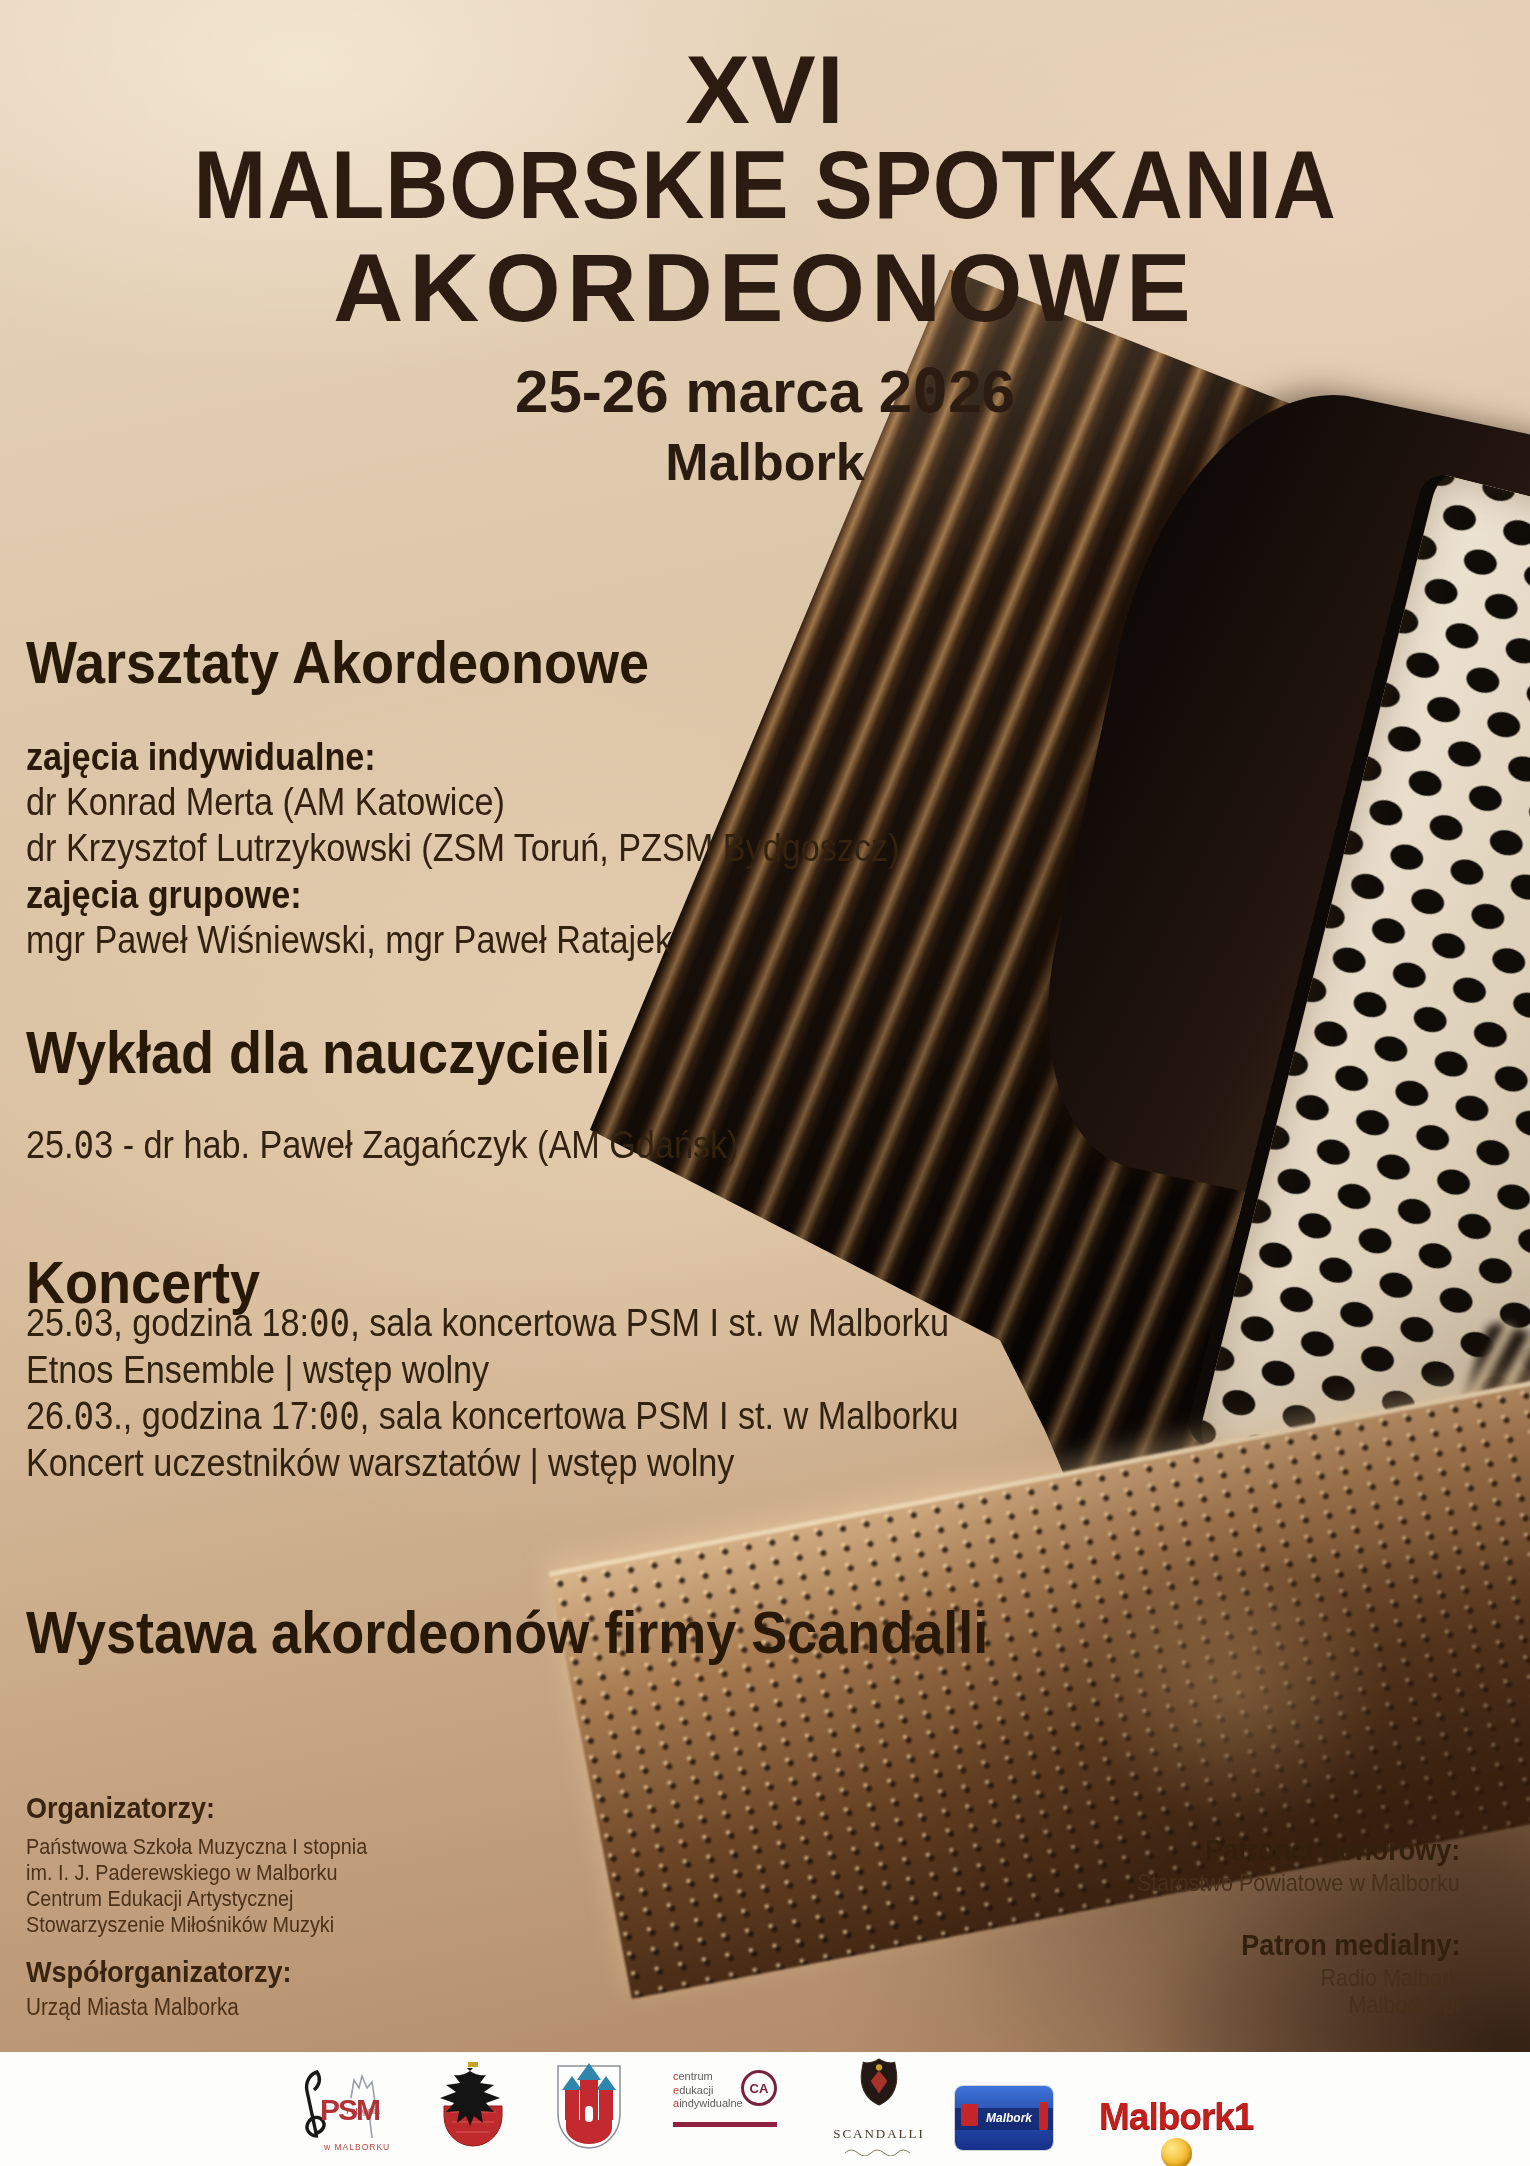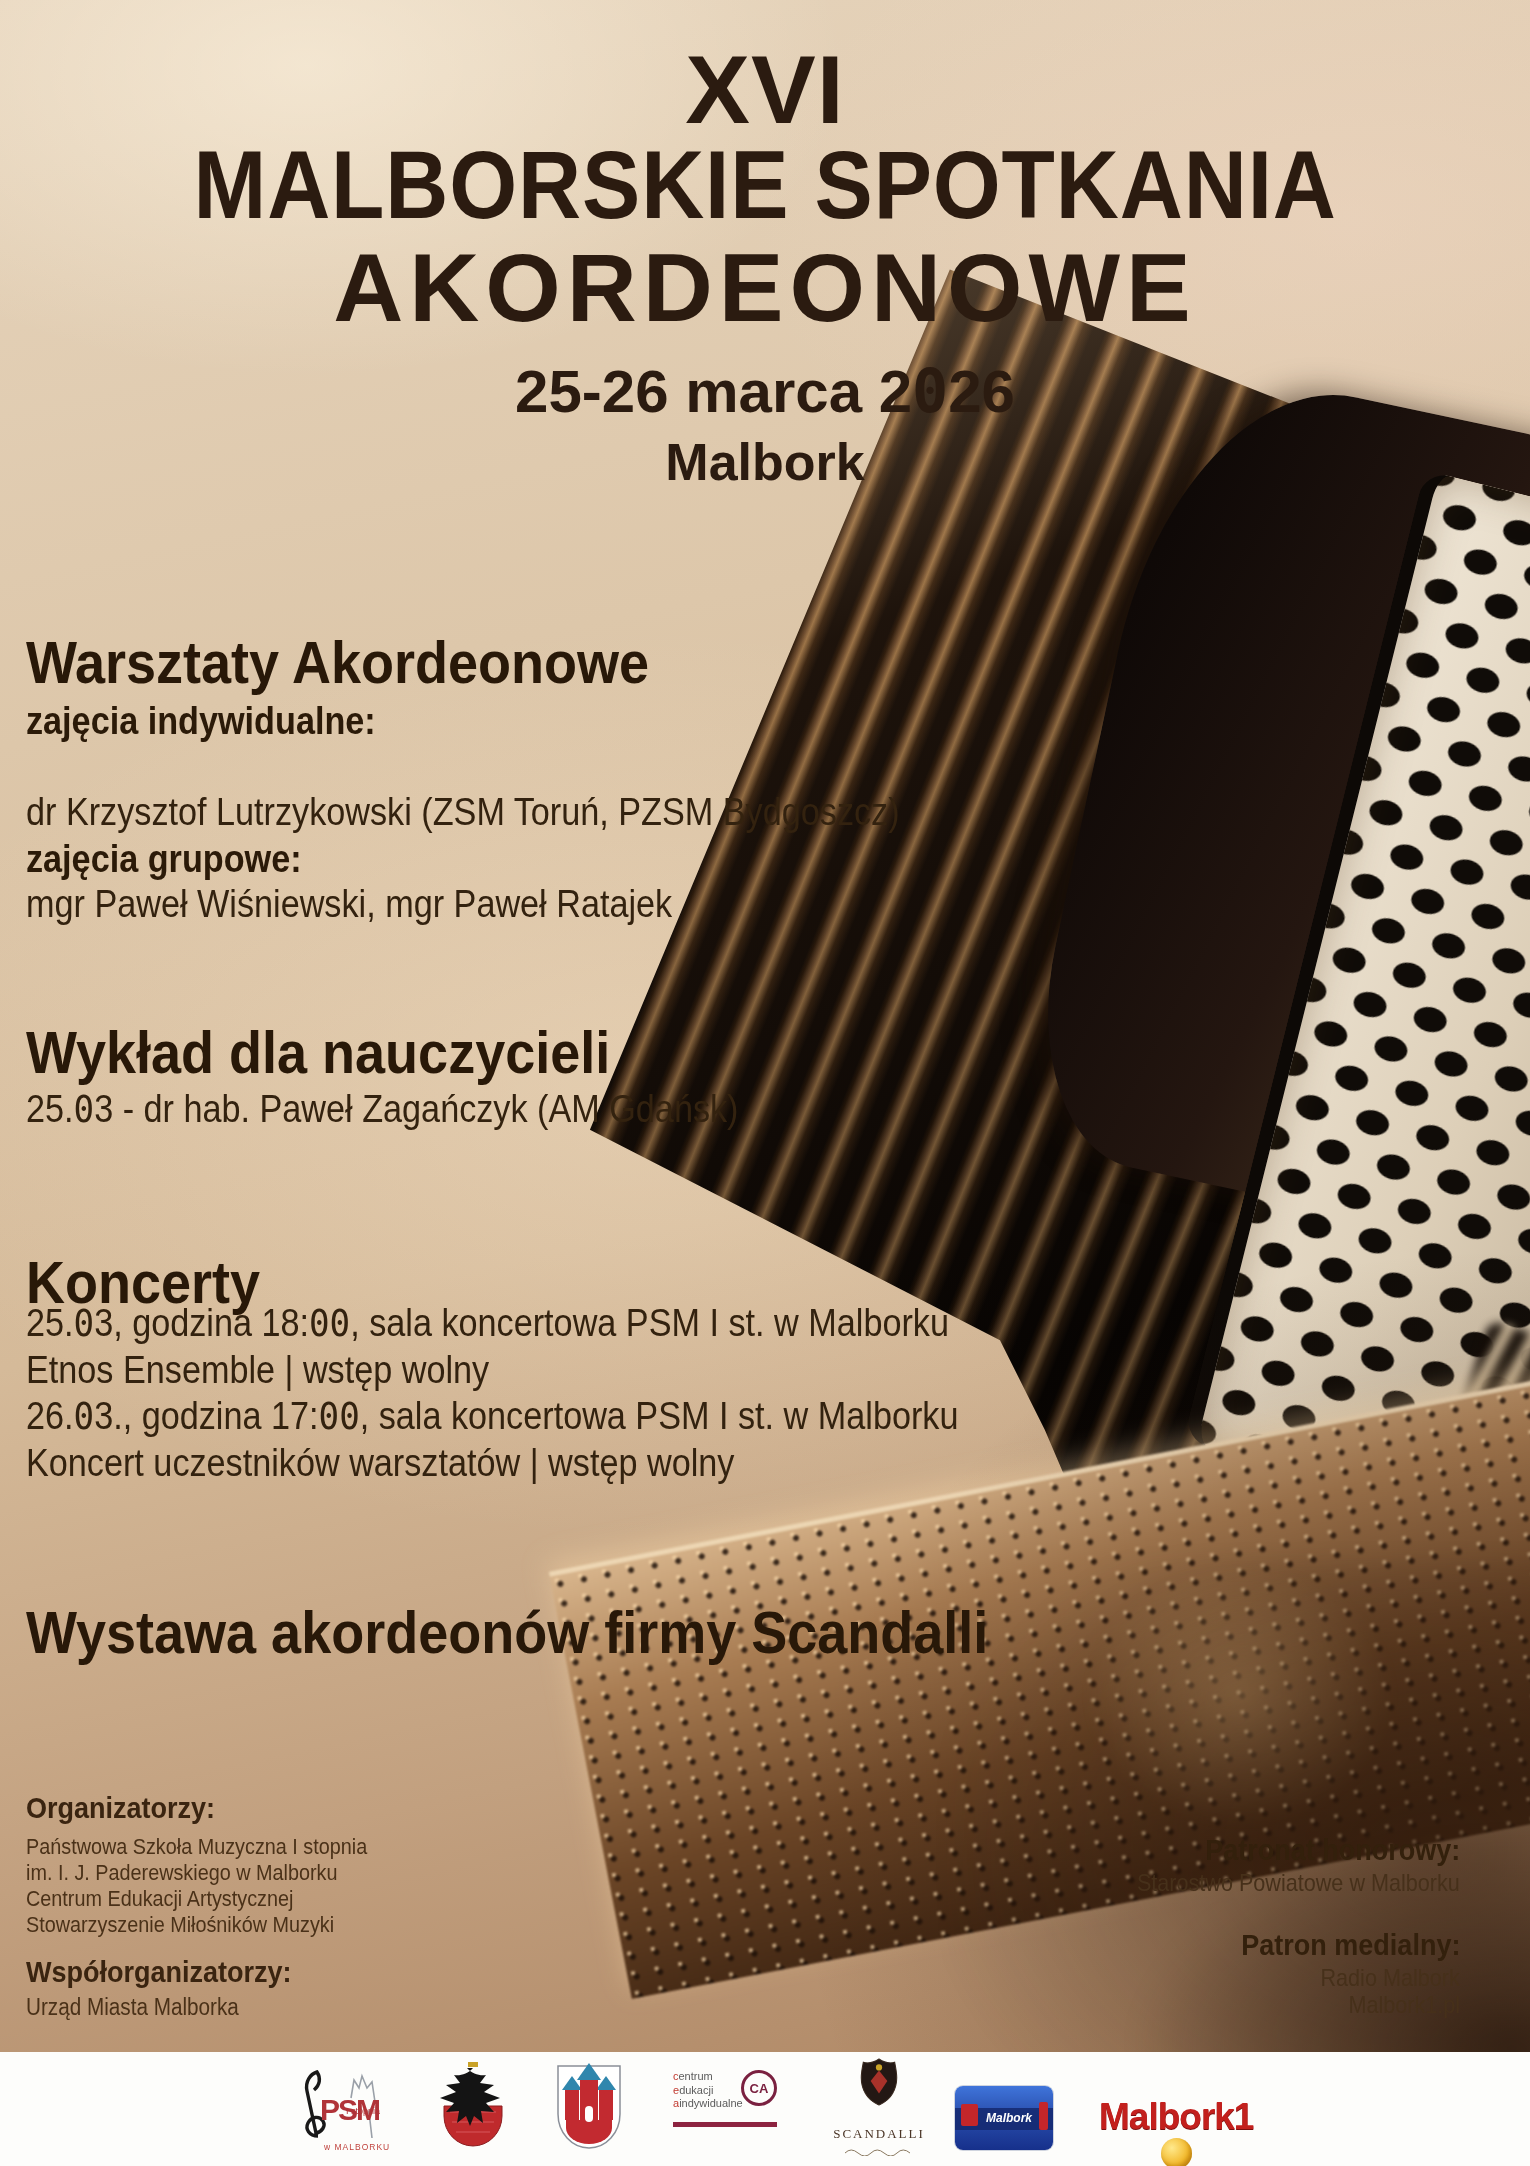--- a/index.html
+++ b/index.html
@@ -63,21 +63,21 @@
   .t-line1{top:133px;}
   .t-line1 .tl{transform:scaleX(.9);}
   .t-line2{top:236px;}
   .t-line2 .tl{letter-spacing:6px;}
   .t-date{top:356px;font-weight:bold;font-size:60px;line-height:70px;}
   .t-city{top:430px;font-weight:bold;font-size:52px;line-height:64px;}
 
   .cx{display:inline-block;transform:scaleX(.9);transform-origin:0 50%;}
   .cxr{display:inline-block;transform:scaleX(.9);transform-origin:100% 50%;}
   .h1{left:26px;font-size:60px;line-height:70px;font-weight:bold;color:#281808;}
-  .body-line{left:26px;font-size:38px;line-height:46px;font-weight:normal;color:#33220f;}
+  .body-line{left:26px;font-size:38px;line-height:46px;font-weight:normal;color:#33220f;margin-top:36px;}
   .body-bold{font-weight:bold;color:#2b1a08;}
   .w-label1{top:698px;} .w-line1{top:743px;} .w-line2{top:789px;}
   .w-label2{top:836px;} .w-line3{top:881px;}
   .h-warsztaty{top:628px;} .h-wyklad{top:1018px;} .l-wyklad{top:1086px;}
   .h-koncerty{top:1248px;}
   .koncerty-lines{top:1300px;left:26px;font-size:38px;line-height:46.5px;color:#33220f;}
   .h-wystawa{top:1598px;}
 
   .org-h{left:26px;font-size:30px;line-height:36px;font-weight:bold;color:#3a2410;}
   .org-lines{left:26px;font-size:22px;line-height:26px;color:#4a3118;}
@@ -135,20 +135,21 @@
   <div class="bg-shade-right"></div>
 
   <div class="txt center t-edition"><span class="tl">XVI</span></div>
   <div class="txt center t-line1"><span class="tl">MALBORSKIE SPOTKANIA</span></div>
   <div class="txt center t-line2"><span class="tl">AKORDEONOWE</span></div>
   <div class="txt center t-date"><span class="dotzero">25-26 marca 2<span class="dz">0</span>26</span></div>
   <div class="txt center t-city"><span>Malbork</span></div>
 
   <div class="txt h1 h-warsztaty"><span class="cx">Warsztaty Akordeonowe</span></div>
   <div class="txt body-line body-bold w-label1"><span class="cx">zajęcia indywidualne:</span></div>
+  <div class="txt body-line w-line1"><span class="cx">dr Konrad Merta (AM Katowice)</span></div>
   <div class="txt body-line w-line2"><span class="cx">dr Krzysztof Lutrzykowski (ZSM Toruń, PZSM Bydgoszcz)</span></div>
   <div class="txt body-line body-bold w-label2"><span class="cx">zajęcia grupowe:</span></div>
   <div class="txt body-line w-line3"><span class="cx">mgr Paweł Wiśniewski, mgr Paweł Ratajek</span></div>
 
   <div class="txt h1 h-wyklad"><span class="cx">Wykład dla nauczycieli</span></div>
   <div class="txt body-line l-wyklad"><span class="cx dotzero">25.<span class="dz">0</span>3 - dr hab. Paweł Zagańczyk (AM Gdańsk)</span></div>
 
   <div class="txt h1 h-koncerty"><span class="cx">Koncerty</span></div>
   <div class="txt koncerty-lines">
     <div><span class="cx dotzero">25.<span class="dz">0</span>3, godzina 18:<span class="dz">0</span><span class="dz">0</span>, sala koncertowa PSM I st. w Malborku</span></div>

